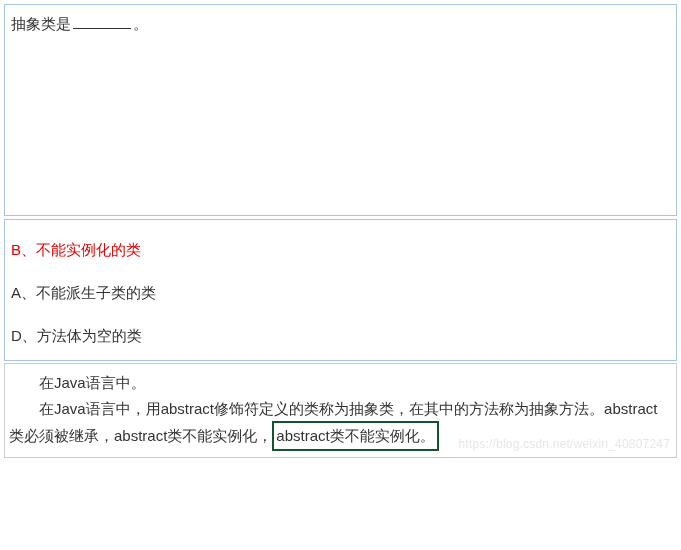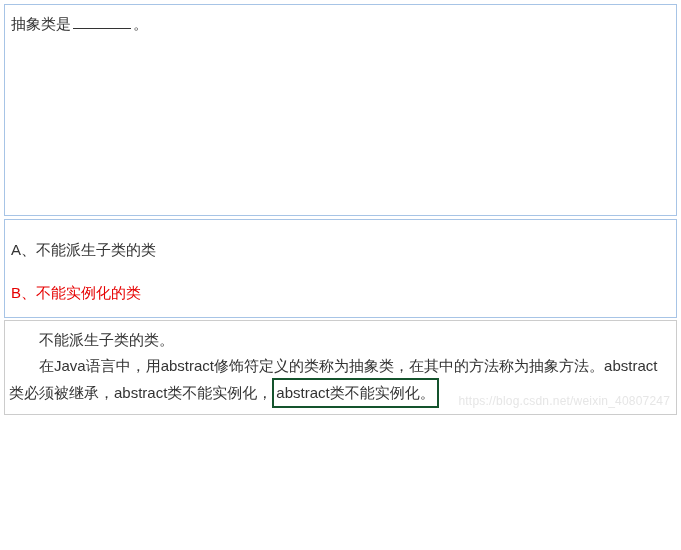--- a/index.html
+++ b/index.html
@@ -67,27 +67,30 @@
 </head>
 <body>
 
 <div class="question-box">
   <div class="question-text">
     <span>抽象类是</span><span class="blank"></span><span>。</span>
   </div>
 </div>
 
 <div class="options-box">
+  <div class="option correct">
+    <span>B、不能实例化的类</span>
+  </div>
   <div class="option">
     <span>A、不能派生子类的类</span>
   </div>
-  <div class="option correct">
-    <span>B、不能实例化的类</span>
+  <div class="option">
+    <span>D、方法体为空的类</span>
   </div>
 </div>
 
 <div class="explanation-box">
-  <div class="line">不能派生子类的类。</div>
+  <div class="line">在Java语言中。</div>
   <div>
     <span style="display:inline-block;width:2em"></span><span>在Java语言中，用abstract修饰符定义的类称为抽象类，在其中的方法称为抽象方法。abstract类必须被继承，abstract类不能实例化，</span><span class="key-phrase">abstract类不能实例化。</span>
   </div>
   <div class="watermark">https://blog.csdn.net/weixin_40807247</div>
 </div>
 
 </body></html>

